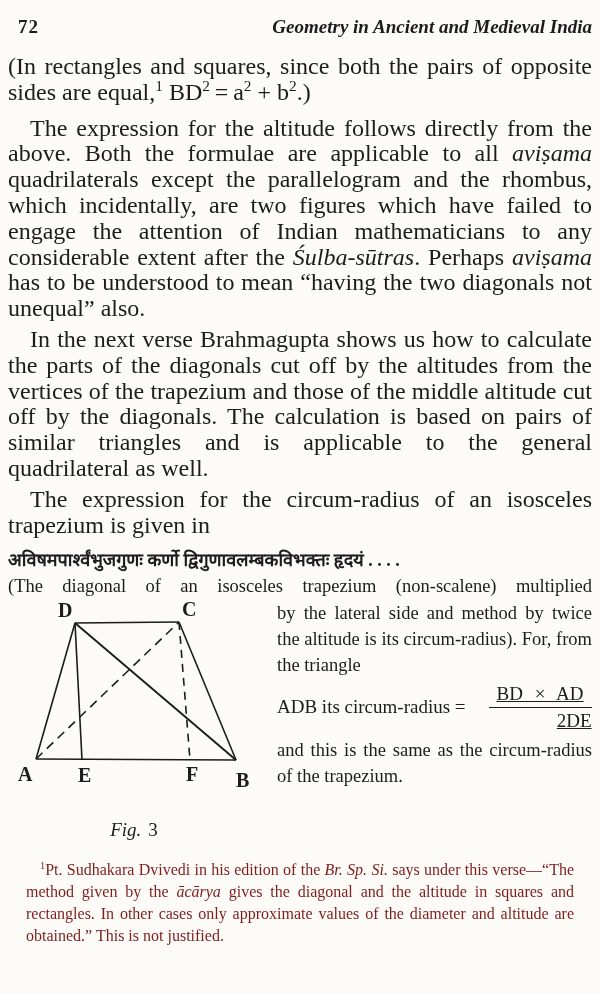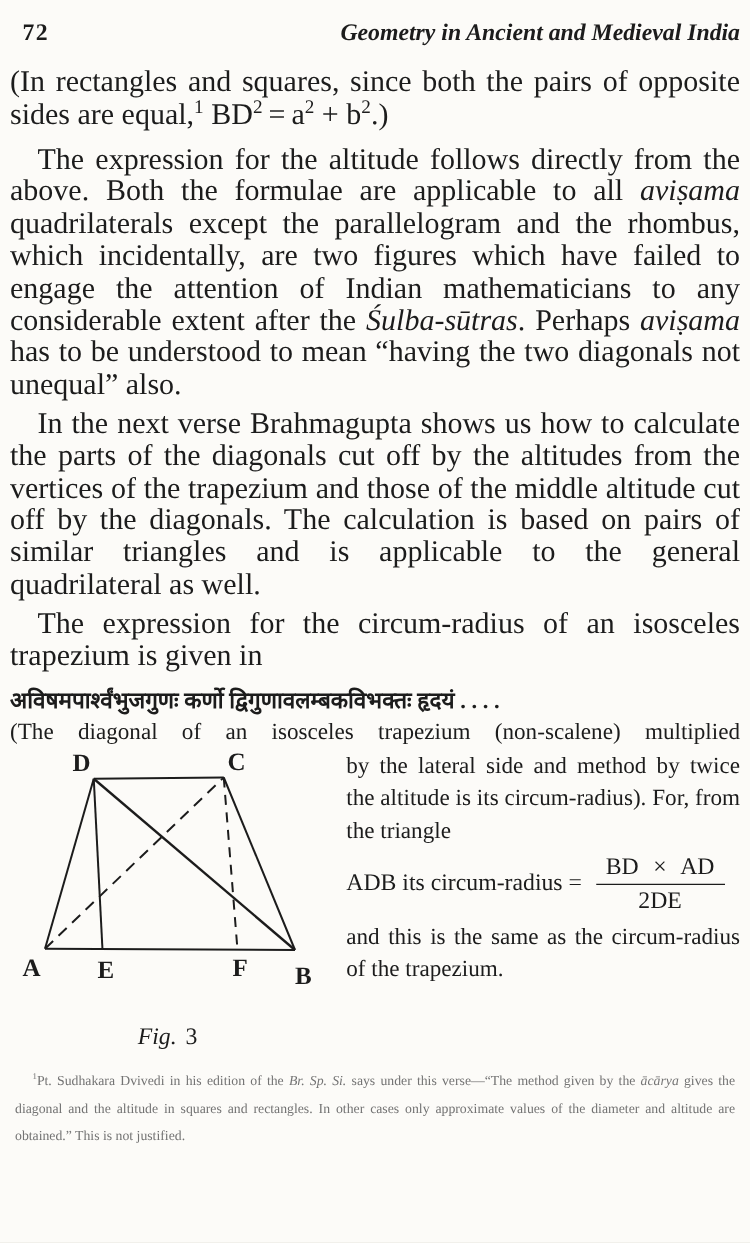--- a/index.html
+++ b/index.html
@@ -54,33 +54,33 @@
   .fig-label { font-size:20px; font-weight:600; font-family:"Liberation Serif","DejaVu Serif",serif; }
 
   .right-col { flex:1 1 auto; padding-left:17px; }
   .right-col p {
     font-size:18.5px; line-height:25.8px; text-align:justify; margin:0;
   }
   .formula-row {
     display:flex; align-items:center; gap:5px;
     font-size:19px; margin:4px 0 6px 0;
   }
-  .frac { display:inline-block; text-align:center; margin-left:6px; }
+  .frac { display:inline-block; text-align:right; margin-left:18px;text-decoration:underline; }
   .frac .num { display:block; padding:0 8px 2px 8px; border-bottom:1.7px solid #1c1c1c; word-spacing:7px; }
   .frac .den { display:block; padding-top:2px; }
 
   .sec45 { font-size:18.5px; line-height:26px; }
   .sec45 .jline { text-align:justify; text-align-last:justify; }
   .sec45 .l1 { padding-left:14px; }
   .sec45 b { font-weight:700; }
   .sec45 { margin-bottom:18px; }
 
   .footnote {
-    font-size:11px; line-height:21.8px; color:#737373;
-    text-align:justify; text-indent:14px; margin:4px;
+    font-size:16px; line-height:21.8px; color:#7f1d1d;
+    text-align:justify; text-indent:14px; margin:18px;
   }
 </style>
 </head>
 <body>
 
 <div class="page">
 
   <div class="header">
     <span class="pagenum">72</span>
     <span class="running-title">Geometry in Ancient and Medieval India</span>

